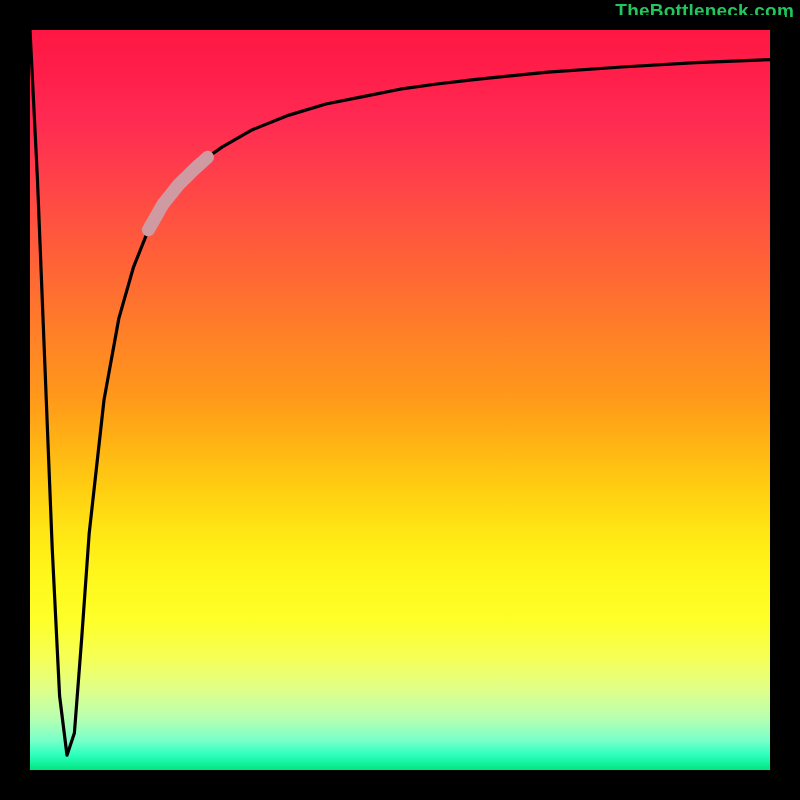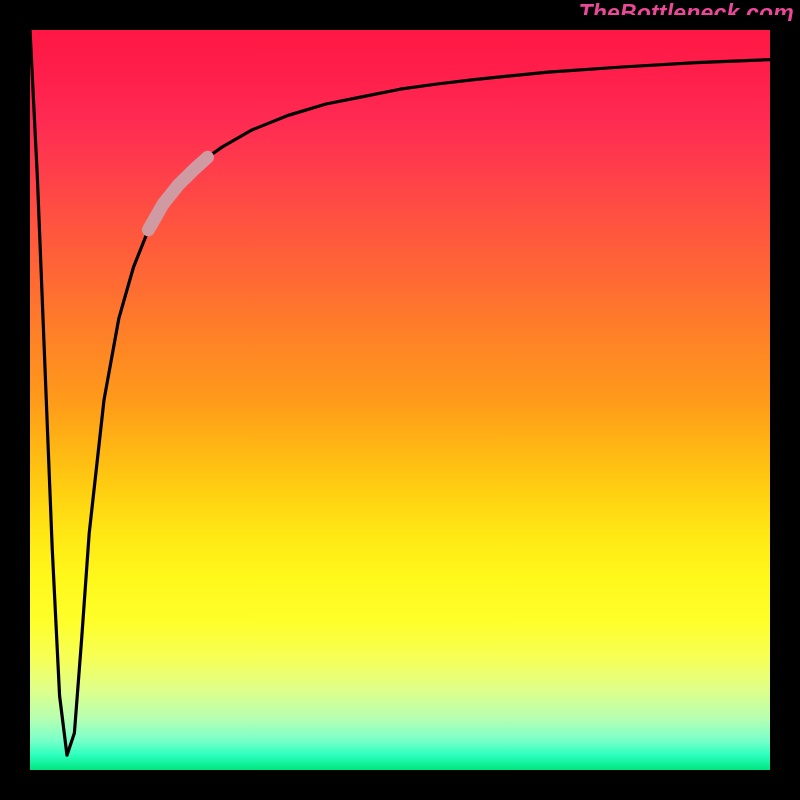--- a/index.html
+++ b/index.html
@@ -53,26 +53,25 @@
     );
   }
   svg.curve {
     position: absolute;
     inset: 0;
   }
   .watermark {
     position: absolute;
     top: 0;
     right: 6px;
-    font-size: 23px;
+    font-size: 19px;
     font-weight: 600;
-    color: #ec4899;
+    color: #22c55e;
     letter-spacing: 0.2px;
     user-select: none;
-    font-style: italic;
   }
 </style>
 </head>
 <body>
 
 <div class="chart-wrap">
   <div class="watermark">TheBottleneck.com</div>
 
   <div class="plot-frame">
     <div class="plot-area"></div>

